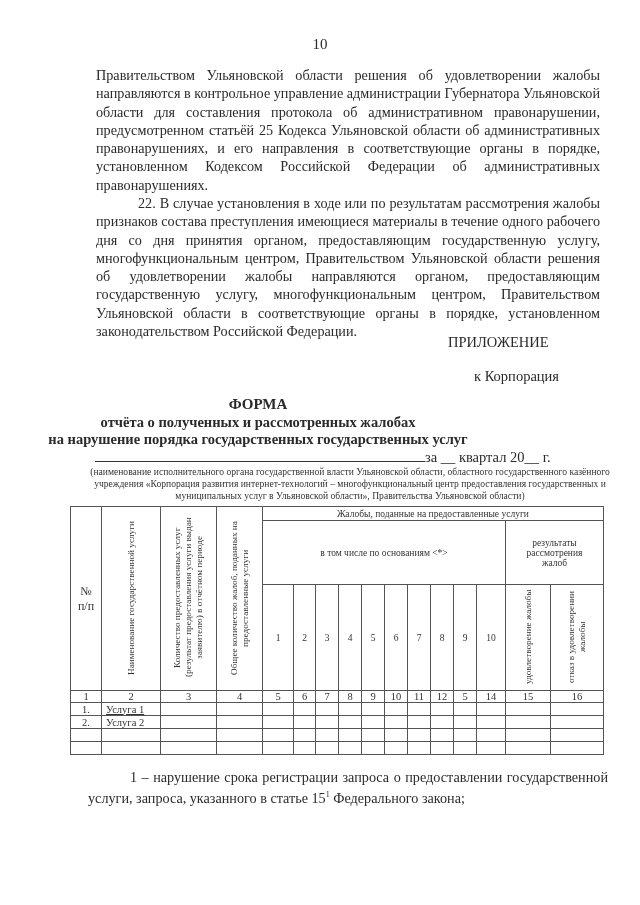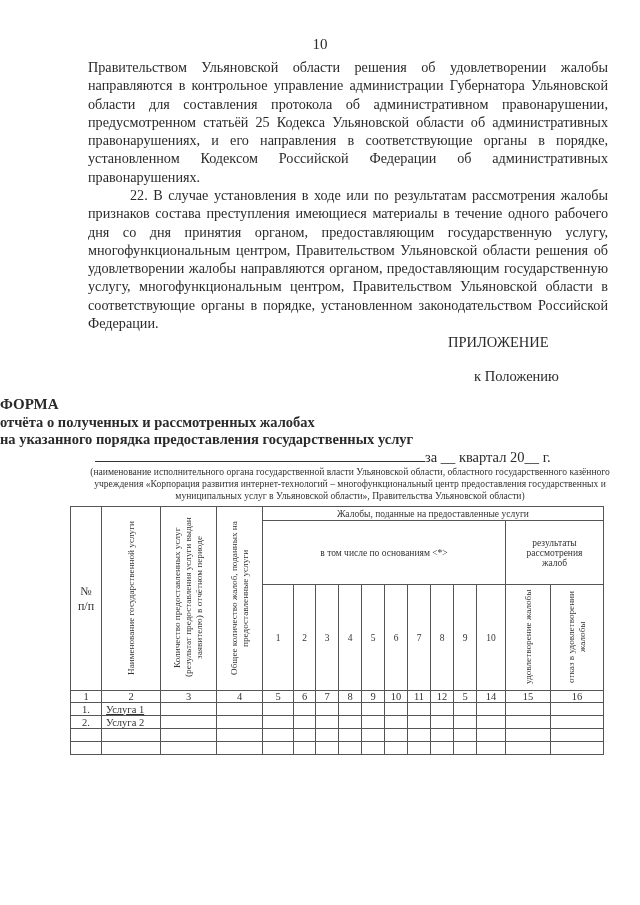--- a/index.html
+++ b/index.html
@@ -1,24 +1,24 @@
 <!DOCTYPE html>
 <html><head>
 <meta charset="utf-8">
 <style>
   html, body { margin: 0; padding: 0; background: #ffffff; }
   body { width: 640px; height: 905px; position: relative; overflow: hidden;
          font-family: "Liberation Serif", "DejaVu Serif", serif; color: #2a2a2a; }
   .abs { position: absolute; }
   .page-num { left: 0; width: 640px; top: 36px; text-align: center; font-size: 15px; }
   .para { left: 88px; width: 520px; font-size: 14.2px; line-height: 18.3px; text-align: justify; }
-  .para p { margin: 0; }
+  .para p { margin: 8px; }
   .indent { text-indent: 42px; }
   .right-block { font-size: 14.5px; }
-  .title { left: 0; width: 516px; text-align: left; font-weight: bold; }
+  .title { left: 0; width: 516px; text-align: center; font-weight: bold; }
   .agency-line { left: 95px; top: 449px; width: 520px; font-size: 14.5px; font-weight: normal; white-space: nowrap; }
   .agency-line .blank { display: inline-block; width: 330px; border-bottom: 1px solid #333; height: 12px; vertical-align: baseline; }
   .note { left: 90px; width: 520px; top: 466px; text-align: center; font-size: 9.6px; line-height: 11.8px; color: #333; }
   table.form { position: absolute; left: 70px; top: 506px; border-collapse: collapse; table-layout: fixed;
                font-size: 9.5px; color: #333; }
   table.form td { border: 1px solid #555; padding: 0; text-align: center; vertical-align: middle; overflow: hidden; }
   .rot { writing-mode: vertical-rl; transform: rotate(180deg); display: inline-block; line-height: 11px; font-size: 9.2px; }
   .numrow td { font-size: 10.5px; height: 11px; }
   .datarow td { height: 12px; font-size: 10.5px; }
   .footer { left: 88px; top: 768px; width: 520px; font-size: 14.2px; line-height: 18.3px; text-align: justify; }
@@ -32,25 +32,25 @@
 
 <div class="abs para" style="top:58px;">
   <p>Правительством Ульяновской области решения об удовлетворении жалобы направляются в контрольное управление администрации Губернатора Ульяновской области для составления протокола об административном правонарушении, предусмотренном статьёй 25 Кодекса Ульяновской области об административных правонарушениях, и его направления в соответствующие органы в порядке, установленном Кодексом Российской Федерации об административных правонарушениях.</p>
 </div>
 
 <div class="abs para" style="top:186px;">
   <p class="indent">22. В случае установления в ходе или по результатам рассмотрения жалобы признаков состава преступления имеющиеся материалы в течение одного рабочего дня со дня принятия органом, предоставляющим государственную услугу, многофункциональным центром, Правительством Ульяновской области решения об удовлетворении жалобы направляются органом, предоставляющим государственную услугу, многофункциональным центром, Правительством Ульяновской области в соответствующие органы в порядке, установленном законодательством Российской Федерации.</p>
 </div>
 
 <div class="abs right-block" style="left:448px; top:334px;">ПРИЛОЖЕНИЕ</div>
-<div class="abs right-block" style="left:474px; top:368px;">к Положению</div>
+<div class="abs right-block" style="left:474px; top:368px;">к Корпорация</div>
 
 <div class="abs title" style="top:396px; font-size:15px;">ФОРМА</div>
 <div class="abs title" style="top:414px; font-size:14.5px;">отчёта о полученных и рассмотренных жалобах</div>
-<div class="abs title" style="top:431px; font-size:14.5px;">на указанного порядка предоставления государственных услуг</div>
+<div class="abs title" style="top:431px; font-size:14.5px;">на нарушение порядка государственных государственных услуг</div>
 <div class="abs agency-line">
   <span class="blank"></span><span>за __ квартал 20__ г.</span>
 </div>
 <div class="abs note">(наименование исполнительного органа государственной власти Ульяновской области, областного государственного казённого учреждения «Корпорация развития интернет-технологий – многофункциональный центр предоставления государственных и муниципальных услуг в Ульяновской области», Правительства Ульяновской области)</div>
 
 <table class="form">
   <colgroup>
     <col style="width:31px">
       <col style="width:59px">
       <col style="width:56px">
@@ -181,13 +181,14 @@
         <td></td>
         <td></td>
         <td></td>
     <td></td>
         <td></td>
   </tr>
 </tbody>
   </table>
 
 <div class="abs footer">
+  <p class="indent"><span>1 – нарушение срока регистрации запроса о предоставлении государственной услуги, запроса, указанного в статье 15</span><sup>1</sup><span> Федерального закона;</span></p>
 </div>
 
 </body></html>

